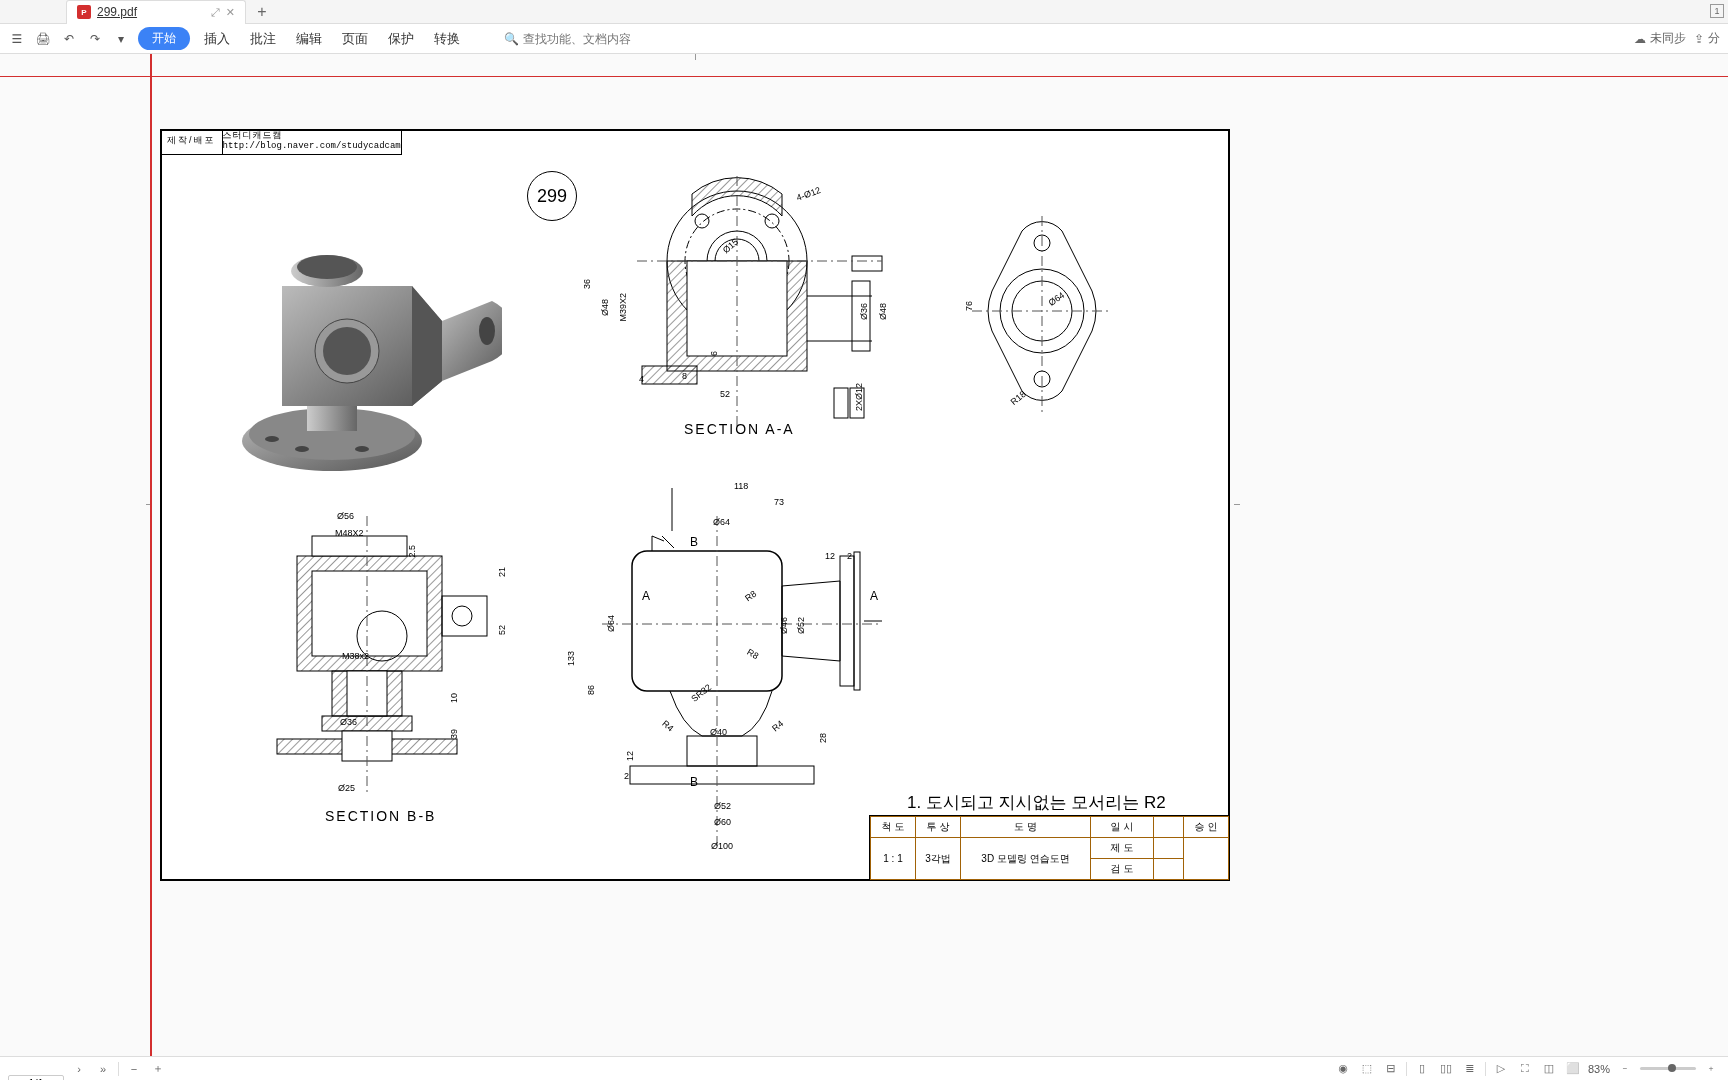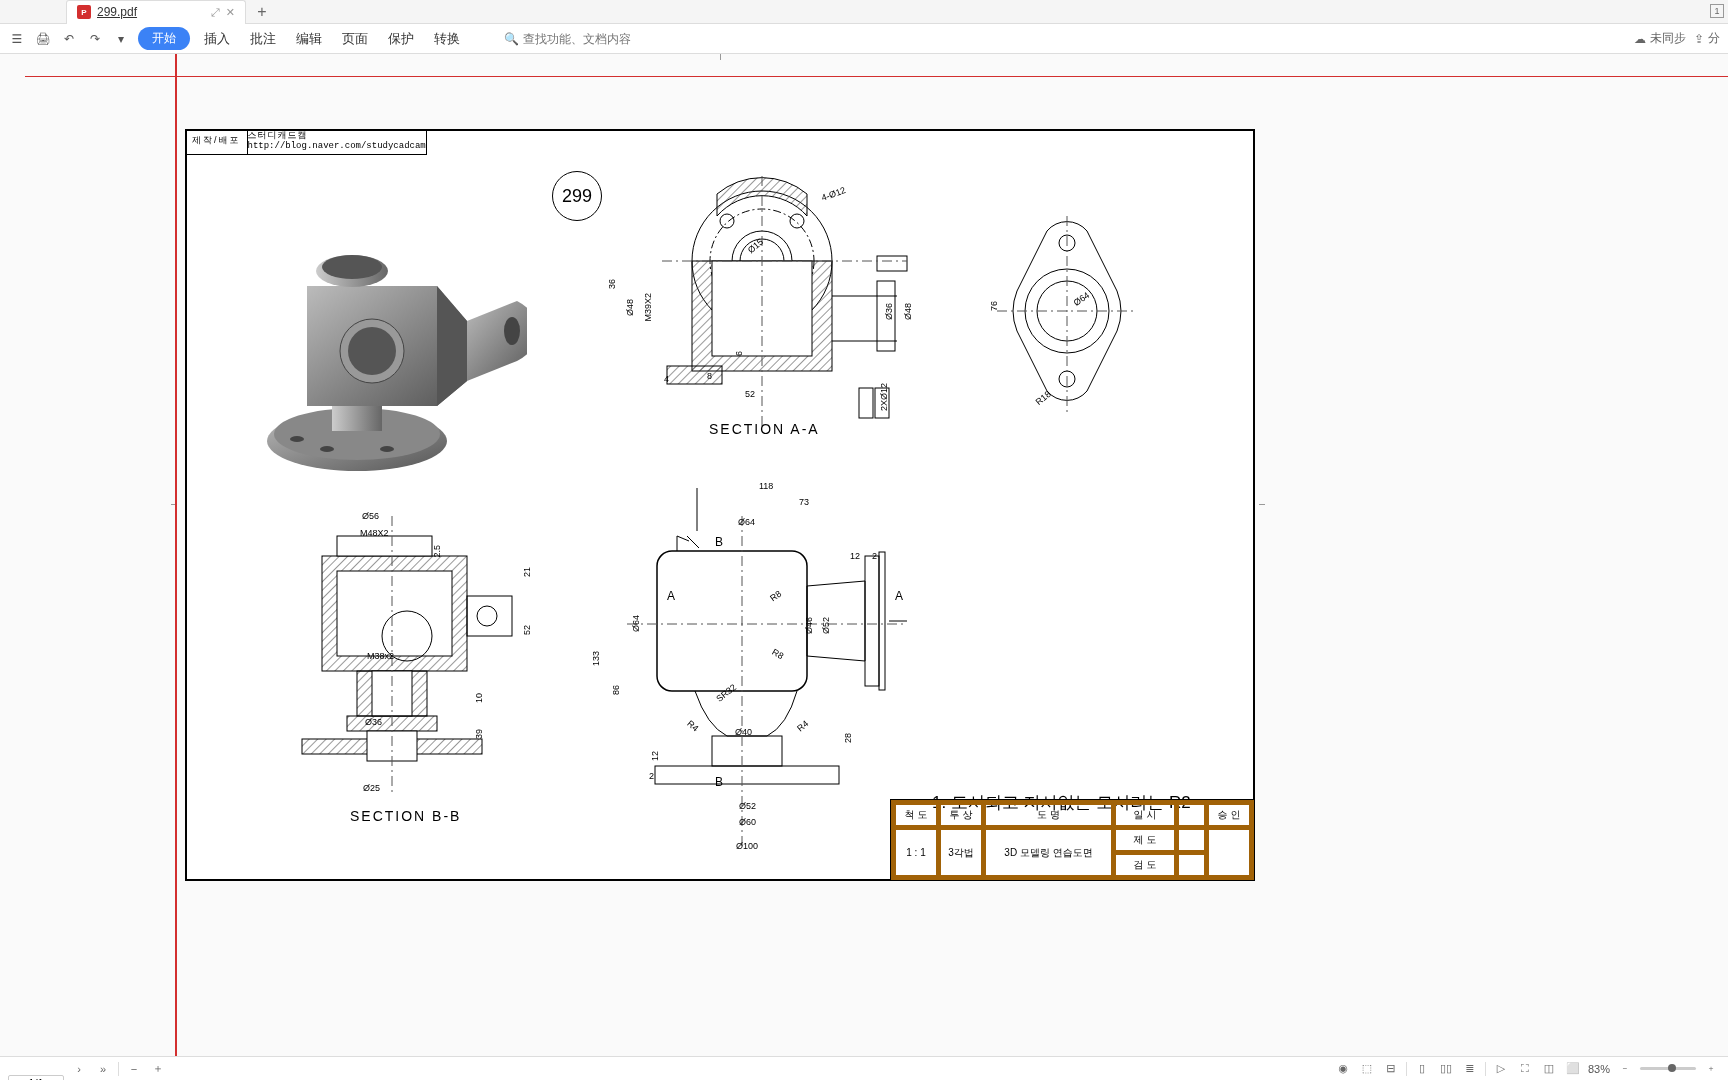--- a/index.html
+++ b/index.html
@@ -76,21 +76,21 @@
     }
     .spacer { flex: 1; }
     .cloud-status { display: flex; align-items: center; gap: 4px; color: #666; cursor: pointer; }
     
     .content {
       flex: 1; background: #fafafa;
       display: flex; justify-content: center;
       overflow: hidden;
       position: relative;
     }
-    .paper-wrap { width: 100%; height: 100%; position: relative; margin-left: 25px; }
+    .paper-wrap { width: 100%; height: 100%; position: relative; }
     .ruler-v-red { position: absolute; top: 0; left: 150px; width: 2px; height: 100%; background: #d32f2f; z-index:5; }
     .ruler-h-red { position: absolute; top: 22px; left: 0; width: 100%; height: 1px; background: #d32f2f; z-index:5; }
     .tick { position: absolute; background: #999; }
     .tick-top { height: 6px; width: 1px; top: 0; left: 695px; }
     .tick-bot { height: 6px; width: 1px; bottom: 0; left: 695px; }
     .tick-left { width: 6px; height: 1px; left: 146px; top: 450px; }
     .sheet {
       position: absolute; left: 160px; top: 75px;
       width: 1070px; height: 752px;
       border: 2px solid #000;
@@ -115,21 +115,21 @@
     .dim { position: absolute; font-size: 9px; text-align: center; white-space: nowrap; }
     .dimv { writing-mode: vertical-rl; transform: rotate(180deg); }
     .note { position: absolute; font-size: 17px; }
     .titleblock {
       position: absolute; right: -2px; bottom: -2px;
       border: 1px solid #000;
       font-size: 10px;
     }
     .titleblock table { border-collapse: collapse; }
     .titleblock td {
-      border: 5px solid #a16207;
+      border: 1px solid #a16207;
       padding: 3px 6px;
       text-align: center;
     }
     
     .statusbar {
       height: 24px;
       border-top: 1px solid #ddd;
       display: flex; align-items: center;
       padding: 0 8px;
       gap: 6px;

